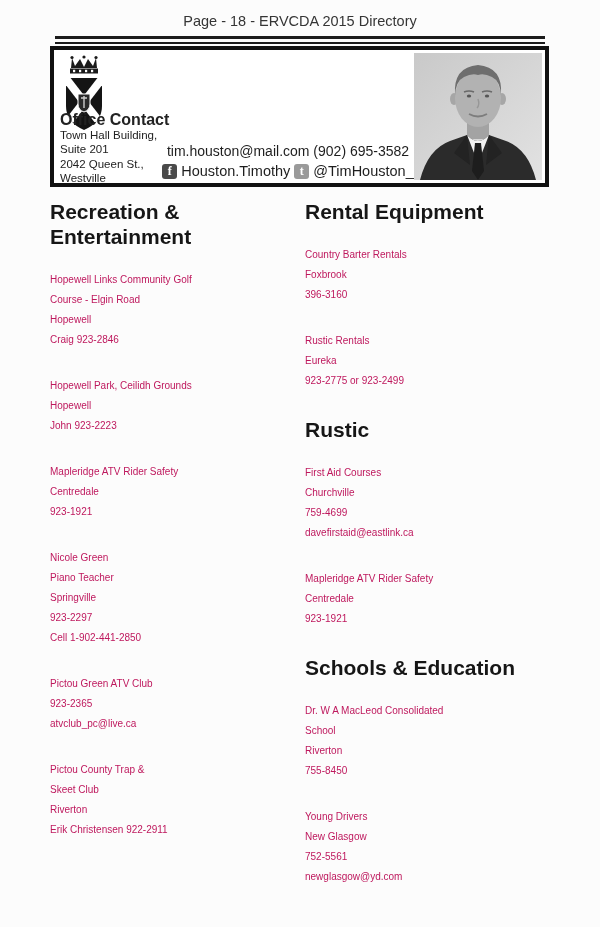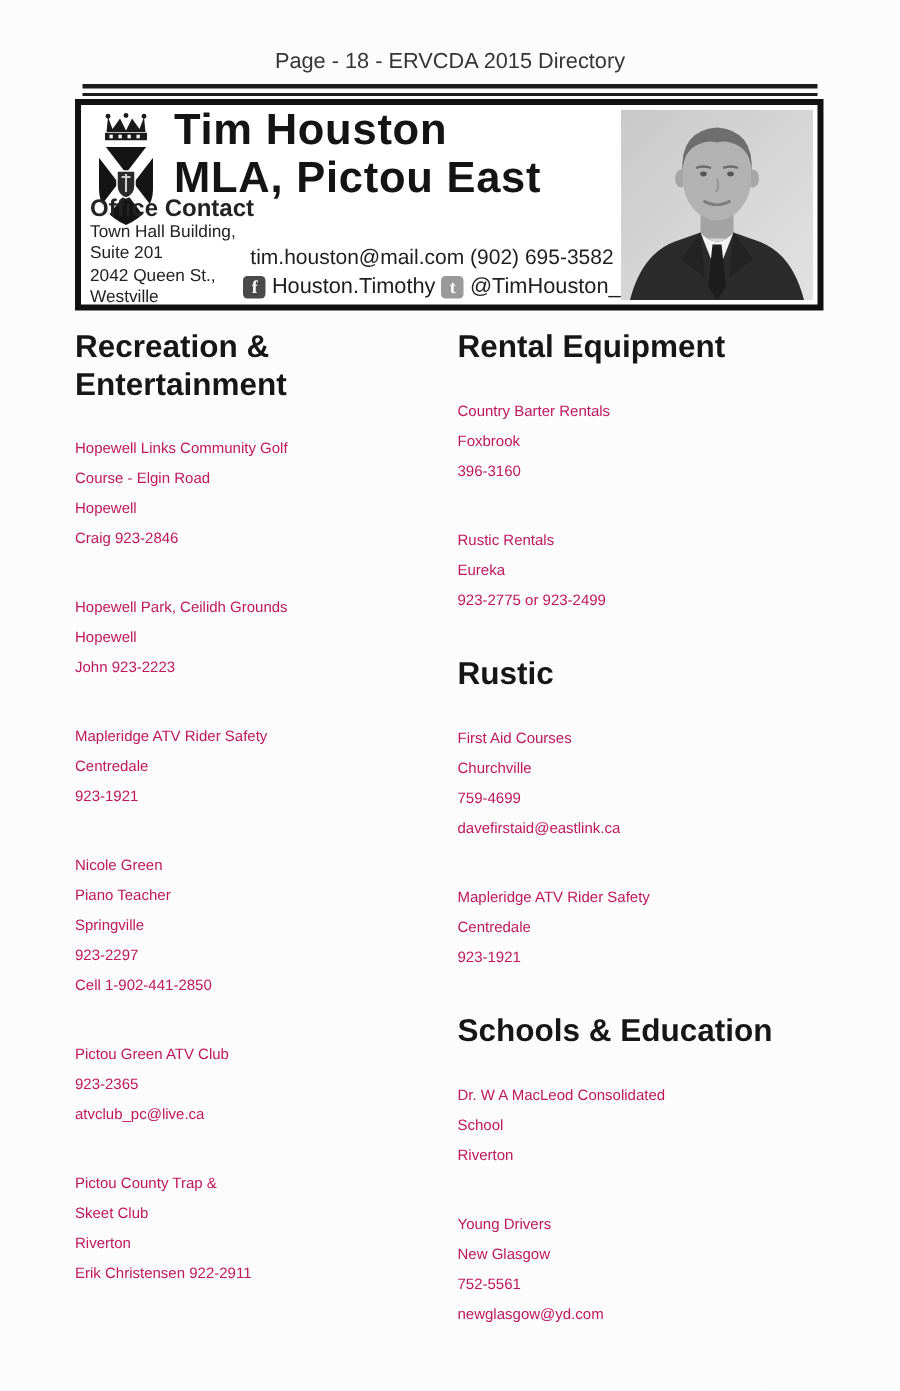--- a/index.html
+++ b/index.html
@@ -8,21 +8,21 @@
     position: relative;
     width: 600px;
     height: 927px;
     margin: 0 auto;
     background: #fcfcfc;
     font-family: "Liberation Sans", sans-serif;
     color: #2e2e2e;
     overflow: hidden;
   }
   .page-header {
-    padding-top: 32px;
+    padding-top: 12px;
     text-align: center;
     font-size: 14.5px;
     line-height: 18px;
     color: #353535;
   }
   .header-rule {
     margin: 6px 55px 0 55px;
     border-top: 3px solid #1c1c1c;
     border-bottom: 2px solid #1c1c1c;
     height: 8px;
@@ -113,24 +113,20 @@
         <path d="M4,24 L40,24 L40,52 Q40,68 22,76 Q4,68 4,52 Z" fill="#141414"></path>
         <g clip-path="url(#shieldClip)">
           <line x1="2" y1="22" x2="42" y2="74" stroke="#fff" stroke-width="8"></line>
           <line x1="42" y1="22" x2="2" y2="74" stroke="#fff" stroke-width="8"></line>
           <path d="M16,40 L28,40 L28,50 Q28,56 22,58 Q16,56 16,50 Z" fill="#2a2a2a" stroke="#fff" stroke-width="1"></path>
           <path d="M19,44 L25,44 M22,42 L22,54" stroke="#cfcfcf" stroke-width="1.4" fill="none"></path>
         </g>
       </svg>
     </div>
 
-    <div class="ad-names">
-      <div class="ad-name">Tim Houston</div>
-      <div class="ad-title">MLA, Pictou East</div>
-    </div>
 
     <div class="office">
       <div class="office-label">Office Contact</div>
       <div>Town Hall Building,</div>
       <div>Suite 201</div>
       <div>2042 Queen St.,</div>
       <div>Westville</div>
     </div>
 
     <div class="contact">
@@ -245,20 +241,21 @@
         <div class="entry">
           <div class="entry-line">Mapleridge ATV Rider Safety</div>
           <div class="entry-line">Centredale</div>
           <div class="entry-line">923-1921</div>
         </div>
         <div class="col-heading">Schools &amp; Education</div>
         <div class="entry">
           <div class="entry-line">Dr. W A MacLeod Consolidated</div>
           <div class="entry-line">School</div>
           <div class="entry-line">Riverton</div>
+          <div class="entry-line">755-8450</div>
         </div>
         <div class="entry">
           <div class="entry-line">Young Drivers</div>
           <div class="entry-line">New Glasgow</div>
           <div class="entry-line">752-5561</div>
           <div class="entry-line">newglasgow@yd.com</div>
         </div>
       </div>
   </div>
 

